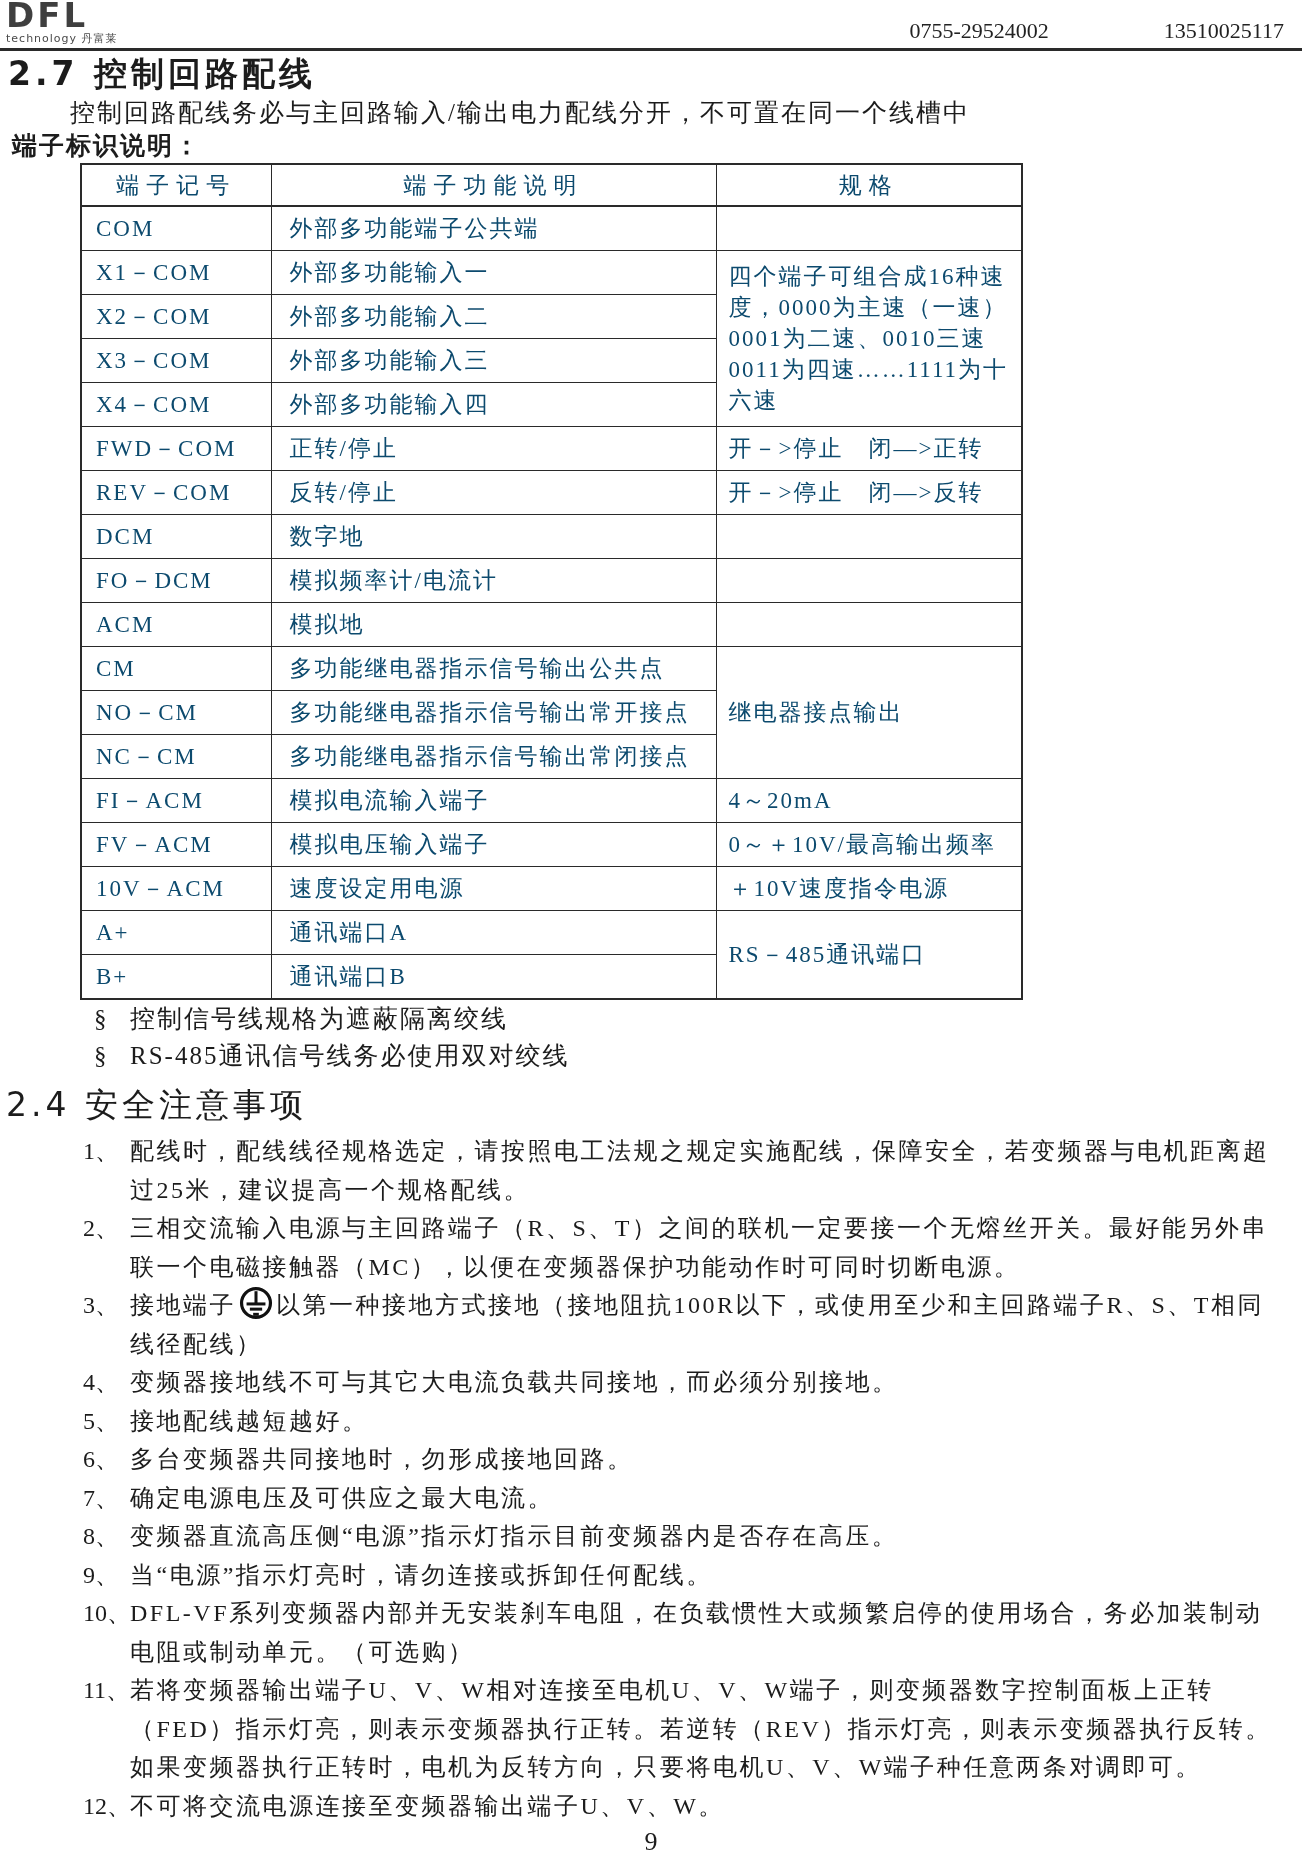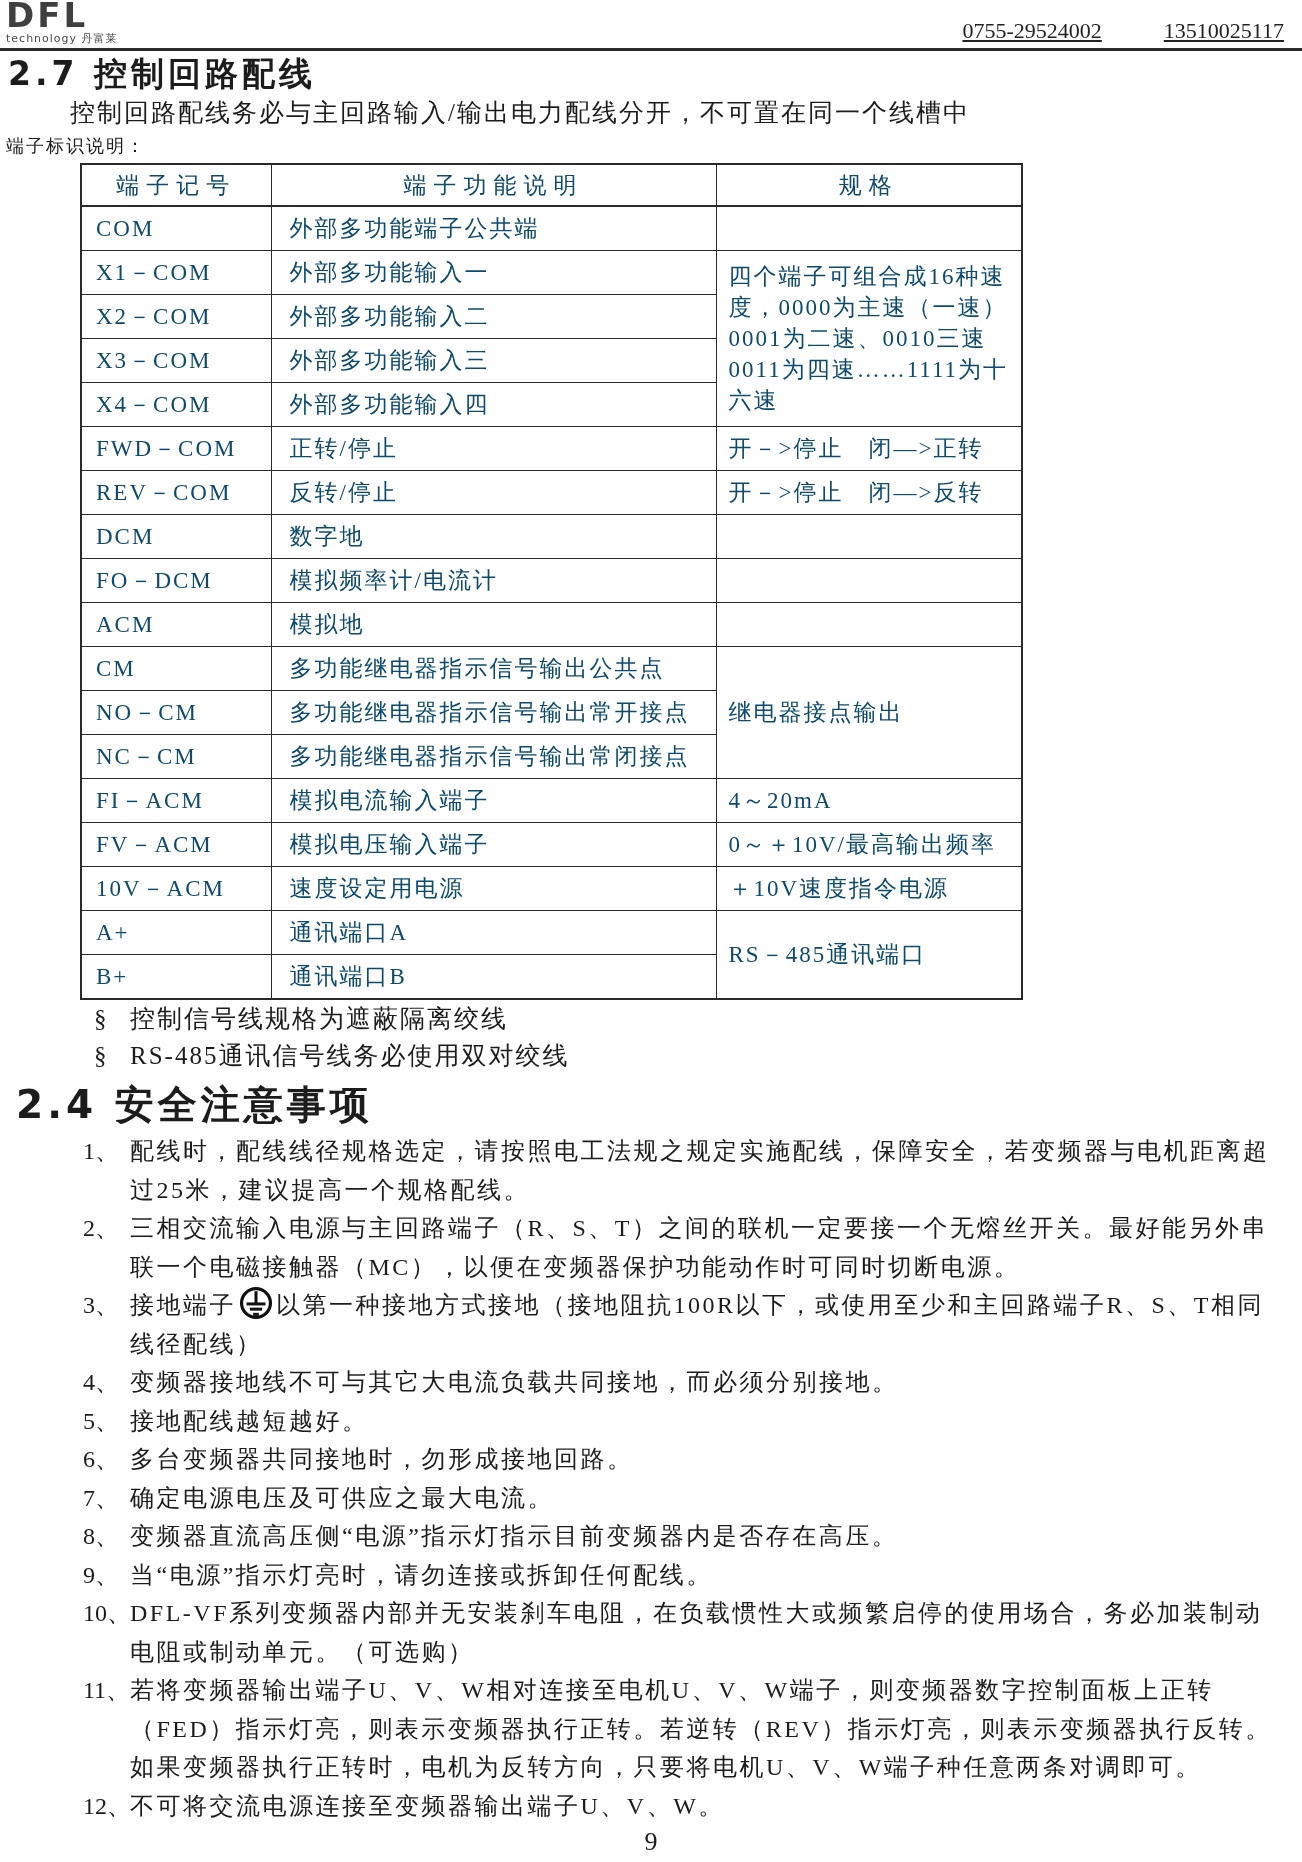--- a/index.html
+++ b/index.html
@@ -22,29 +22,29 @@
   }
   .logo { line-height:1; color:#3f3f3f; }
   .logo-brand {
     font-family:"DejaVu Sans","Liberation Sans",sans-serif;
     font-weight:800; font-size:34px; letter-spacing:3px; color:#3f3f3f;
   }
   .logo-sub {
     font-family:"DejaVu Sans","Liberation Sans",sans-serif;
     font-size:11px; color:#4a4a4a; margin-top:1px; letter-spacing:1px;text-align:center;
   }
-  .hdr-phones { display:flex; gap:62px; padding-right:12px; font-size:22px; color:#222;text-decoration:underline; }
+  .hdr-phones { display:flex; gap:115px; padding-right:12px; font-size:22px; color:#222; }
   
   .h-main {
     font-family:"DejaVu Sans","Liberation Sans",sans-serif;
     font-weight:700; font-size:33px; letter-spacing:4px;
     margin:3px 10px 2px 8px; line-height:40px;
   }
   .intro { font-size:25px; letter-spacing:2px; margin-left:70px; line-height:33px; }
-  .tbl-label { font-size:18px; letter-spacing:2px; margin-left:6px; line-height:34px; }
+  .tbl-label { font-size:25px; letter-spacing:2px; margin-left:12px; line-height:34px;font-weight:bold; }
   
   table.term {
     border-collapse:collapse;
     margin-left:80px;
     width:941px;
     table-layout:fixed;
     border:2px solid #2a2a2a;
   }
   table.term th, table.term td {
     border:1px solid #2a2a2a;
@@ -61,22 +61,22 @@
   col.c-term{width:190px;} col.c-desc{width:445px;} col.c-spec{width:306px;}
   td.term-cell { padding:6px 4px 6px 14px; font-family:"Liberation Serif",serif; letter-spacing:1px; height:42px; }
   td.desc-cell { padding:6px 6px 6px 18px; }
   td.spec-cell { padding:6px 6px 6px 12px; }
   
   .note { font-size:25px; letter-spacing:2px; line-height:37px; margin-left:94px; }
   .note .sig { display:inline-block; width:36px; }
   
   .h-safety {
     font-family:"DejaVu Sans","Liberation Sans",sans-serif;
-    font-weight:700; font-size:39px; letter-spacing:4px;
-    margin:10px 0 6px 16px; line-height:42px;
+    font-weight:400; font-size:33px; letter-spacing:4px;
+    margin:10px 0 6px 6px; line-height:42px;
   }
   .safety-list { }
   .s-item {
     position:relative;
     padding-left:130px; padding-right:28px;
     font-size:24px; letter-spacing:2.5px; line-height:38.5px;
     color:#1c1c1c;
   }
   .s-item .num { position:absolute; left:83px; top:0; white-space:nowrap; letter-spacing:0; }
   .earth-icon { display:inline-block; vertical-align:-7px; margin:0 3px; }

